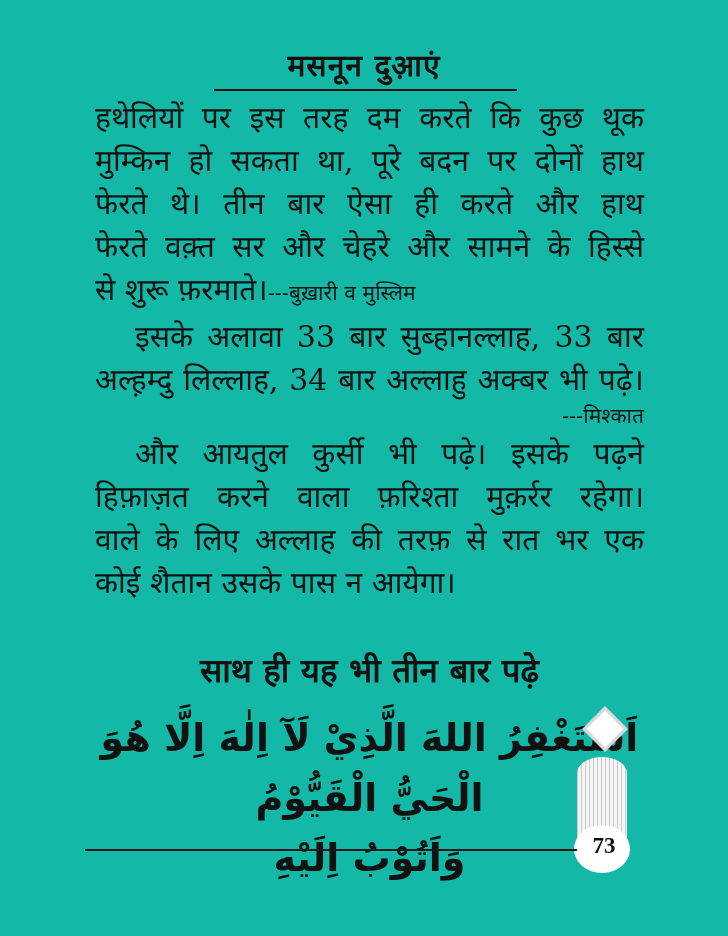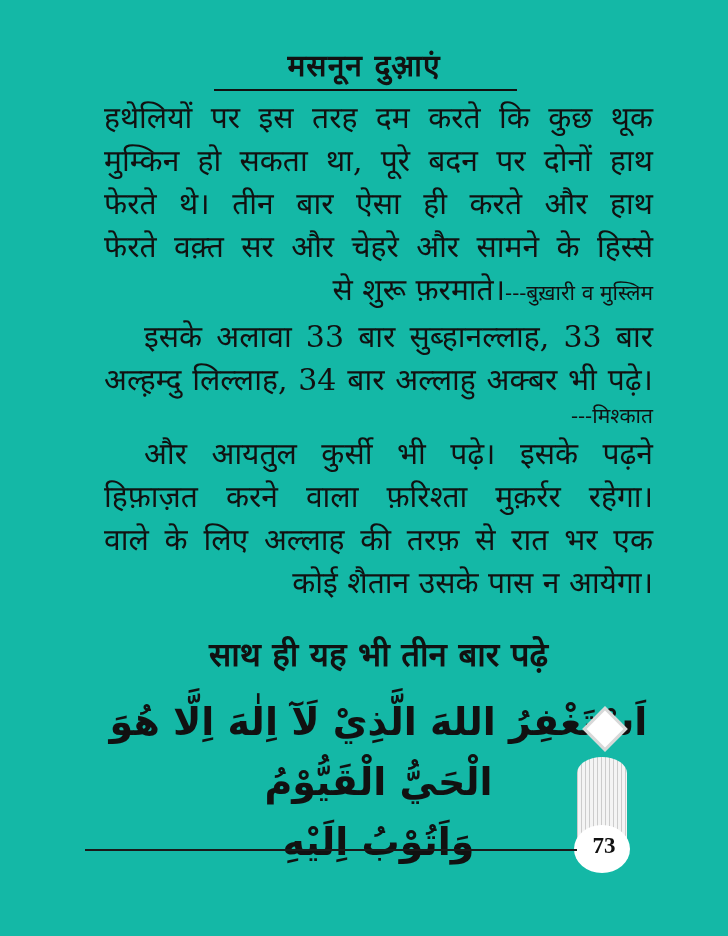--- a/index.html
+++ b/index.html
@@ -18,32 +18,32 @@
     text-align:center;
     font-size:30px;font-weight:bold;
     letter-spacing:1px;
   }
   .title-rule{
     position:absolute;top:89px;left:214px;
     width:303px;height:2px;background:#111;
   }
   
   .body-col{
-    position:absolute;left:104px;top:96px;width:549px;
+    position:absolute;left:95px;top:96px;width:549px;
     font-size:30px;line-height:43px;
   }
   .jline{ text-align:justify; text-align-last:justify; }
   .indent{ padding-left:40px; box-sizing:border-box; }
-  .plain{ text-align:right; }
+  .plain{ text-align:left; }
   .src-inline{ font-size:21px; }
   .src-right{
     text-align:right; font-size:21px; line-height:31px;
   }
   .section-heading{
-    margin-top:28px;
+    margin-top:44px;
     text-align:center;
     font-size:33px;font-weight:bold;
     line-height:46px;
   }
   .arabic-block{
     margin-top:14px;
     text-align:center;
     direction:rtl;
     font-family:"DejaVu Sans", sans-serif;
     font-size:38px;

